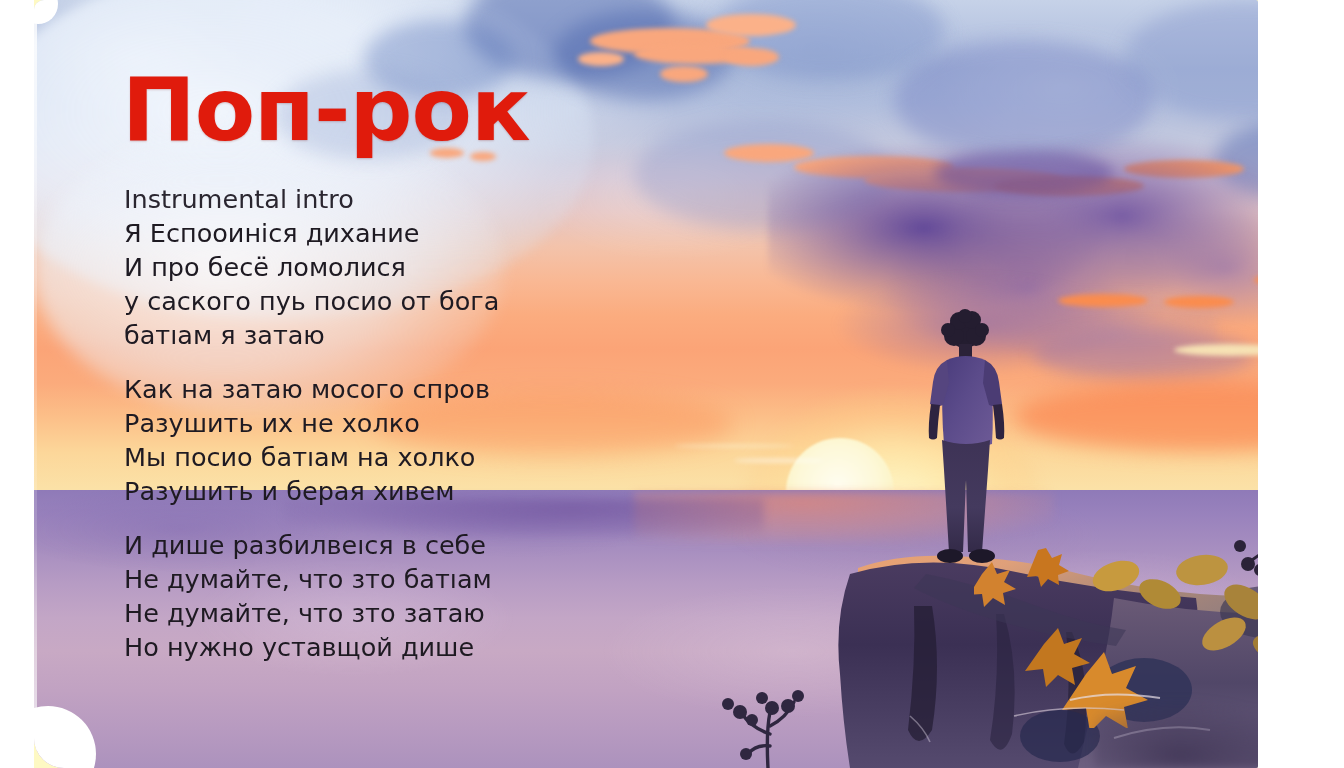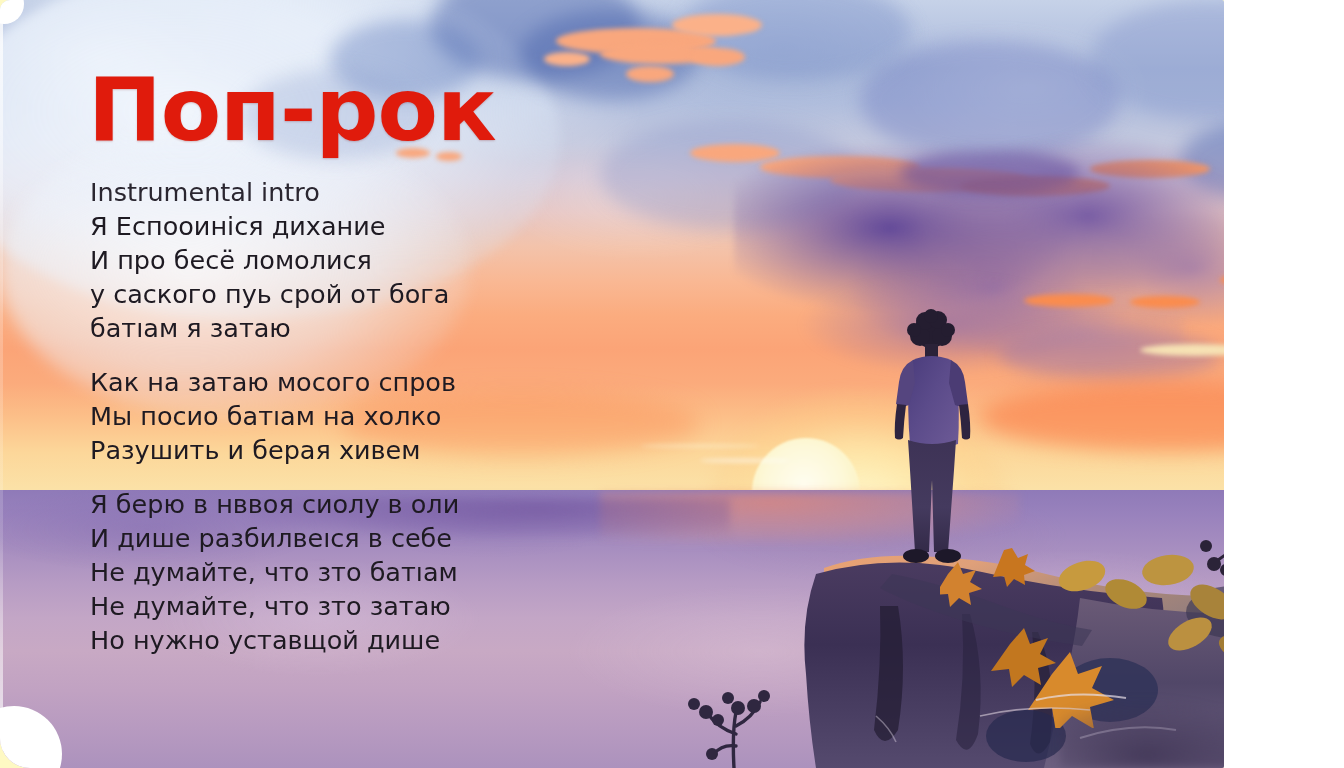--- a/index.html
+++ b/index.html
@@ -15,20 +15,21 @@
     font-family: "DejaVu Sans", "Liberation Sans", sans-serif;
   }
 
   
   #poster {
     position: relative;
     width: 1224px;
     height: 768px;
     overflow: hidden;
     background: #fef9c3;
+    margin-left: 34px;
   }
 
   
   #artwork {
     position: absolute;
     inset: 0;
     overflow: hidden;
     border-radius: 10px 2px 2px 30px;
   }
 
@@ -238,21 +239,21 @@
     font-size: 88px;
     font-weight: 800;
     letter-spacing: -1px;
     line-height: 1;
     color: #e01b0c;
     text-shadow: 0 1px 2px rgba(120,0,0,.22);
     white-space: nowrap;
   }
   .lyrics {
     position: absolute;
-    left: 90px; top: 175px;
+    left: 90px; top: 182px;
     width: 470px;
   }
   .stanza { margin: 0 0 20px 0; }
   .stanza:last-child { margin-bottom: 0; }
   .line {
     font-size: 25.5px;
     line-height: 34px;
     color: #1e1a22;
     white-space: nowrap;
     font-weight: 400;
@@ -520,32 +521,32 @@
 
   <div id="text-layer">
     <div class="title">Поп-рок</div>
 
     <div class="lyrics">
 
       <div class="stanza">
         <div class="line intro">Instrumental intro</div>
         <div class="line">Я Еспооиніся дихание</div>
         <div class="line">И про бесё ломолися</div>
-        <div class="line">у саского пуь срой от бога</div>
+        <div class="line">у саского пуь посио от бога</div>
         <div class="line">батıам я затаю</div>
       </div>
 
       <div class="stanza">
         <div class="line">Как на затаю мосого  спров</div>
+        <div class="line">Разушить их не холко</div>
         <div class="line">Мы посио батıам на холко</div>
         <div class="line">Разушить и берая хивем</div>
       </div>
 
       <div class="stanza">
-        <div class="line">Я берю в нввоя сиолу в оли</div>
         <div class="line">И дише разбилвеıся в себе</div>
         <div class="line">Не думайте, что зто батıам</div>
         <div class="line">Не думайте, что зто затаю</div>
         <div class="line">Но нужно уставщой дише</div>
       </div>
 
     </div>
   </div>
 
 </div>

